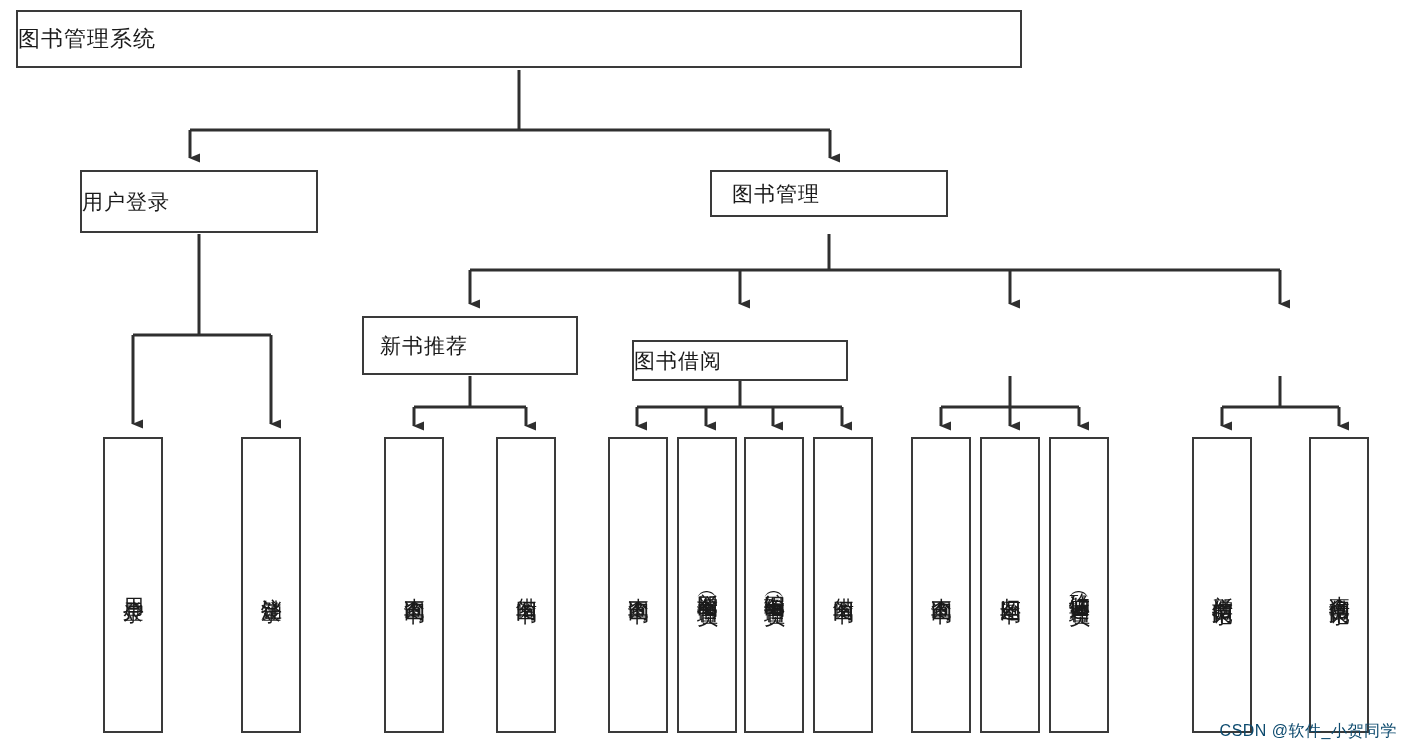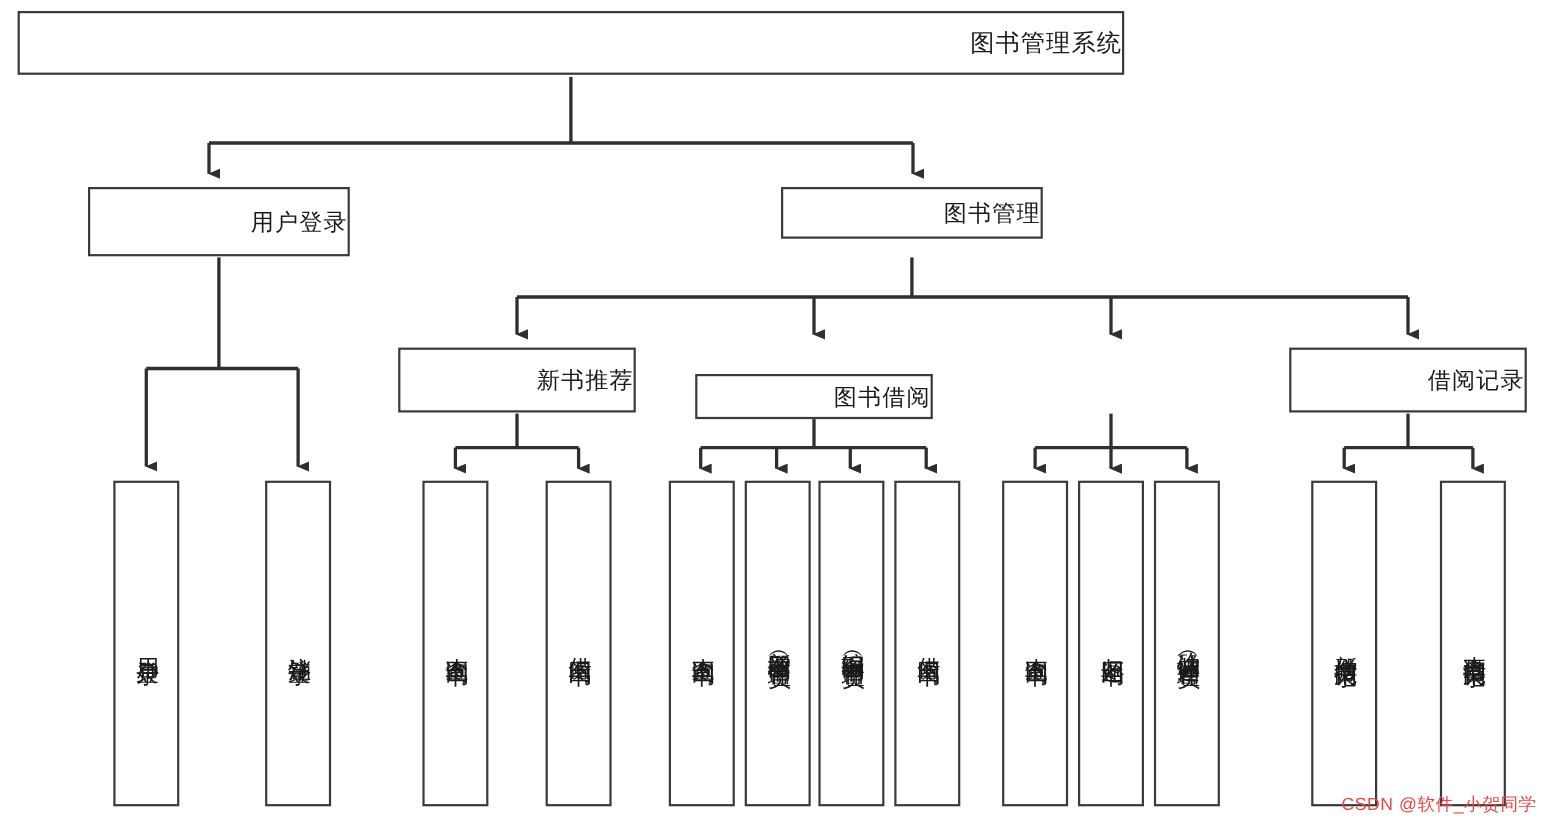--- a/index.html
+++ b/index.html
@@ -24,21 +24,21 @@
     width: 1405px;
     height: 747px;
   }
   .node {
     position: absolute;
     box-sizing: border-box;
     border: 2.5px solid #3a3a3a;
     background: #ffffff;
     display: flex;
     align-items: center;
-    justify-content: flex-end;
+    justify-content: flex-start;
     color: #1a1a1a;
   }
   .node-h {
     font-size: 21px;
     letter-spacing: 1px;
     white-space: nowrap;
   }
   .node-root {
     font-size: 22px;
   }
@@ -56,21 +56,21 @@
     writing-mode: vertical-rl;
     text-orientation: upright;
     display: block;
     text-align: center;
   }
   .watermark {
     position: absolute;
     right: 8px;
     bottom: 5px;
     font-size: 16px;
-    color: #ef4444;
+    color: #0c4a6e;
     white-space: nowrap;
     letter-spacing: 0.5px;
   }
 </style>
 </head>
 <body>
 
 <div id="canvas">
 
   <svg id="wires" viewBox="0 0 1405 747" xmlns="http://www.w3.org/2000/svg">
@@ -137,23 +137,20 @@
 
   <div class="node node-h" style="left:362px; top:316px; width:216px; height:59px;padding-left:16px;">
     <span>新书推荐</span>
   </div>
 
   <div class="node node-h" style="left:632px; top:316px; width:216px; height:41px;margin-top:24px;">
     <span>图书借阅</span>
   </div>
 
 
-  <div class="node node-h" style="left:1172px; top:316px; width:216px; height:59px;">
-    <span>借阅记录</span>
-  </div>
 
   <div class="node node-v" style="left:103px; top:437px; width:60px; height:296px;">
     <span class="vtext">用户登录</span>
   </div>
 
   <div class="node node-v" style="left:241px; top:437px; width:60px; height:296px;">
     <span class="vtext">注销登录</span>
   </div>
 
   <div class="node node-v" style="left:384px; top:437px; width:60px; height:296px;">

